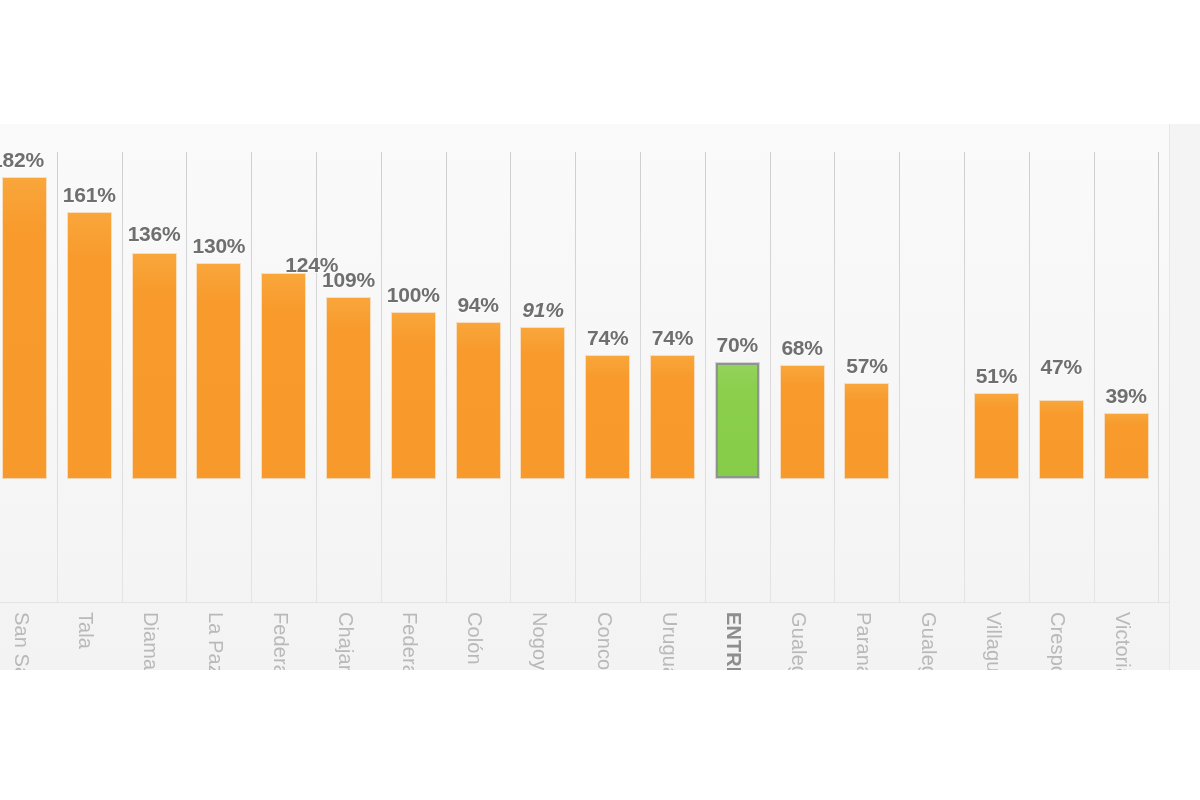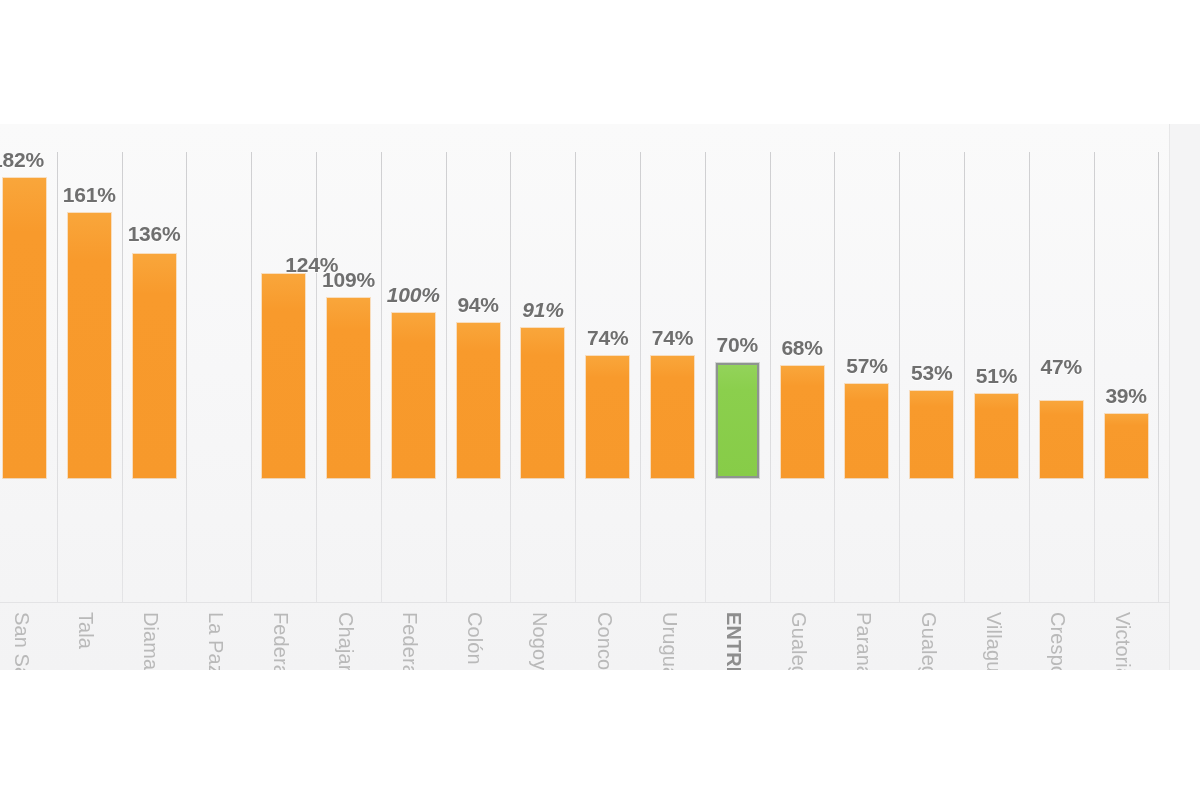--- a/index.html
+++ b/index.html
@@ -143,29 +143,33 @@
             <div class="bar-value clipped" style="bottom: 306px;">182%</div>
           </div>
           <div class="bar-group" style="left: 67.8px; width: 43px; height: 478px;">
             <div class="bar" title="Tala 161%" style="height: 265.385px;"></div>
             <div class="bar-value" style="bottom: 271.385px;">161%</div>
           </div>
           <div class="bar-group" style="left: 132.6px; width: 43px; height: 478px;">
             <div class="bar" title="Diamante 136%" style="height: 224.176px;"></div>
             <div class="bar-value" style="bottom: 232px;">136%</div>
           </div>
+          <div class="bar-group" style="left: 197.4px; width: 43px; height: 478px;">
+            <div class="bar" title="La Paz 130%" style="height: 214.286px;"></div>
+            <div class="bar-value" style="bottom: 220.286px;">130%</div>
+          </div>
           <div class="bar-group" style="left: 262.2px; width: 43px; height: 478px;">
             <div class="bar" title="Federal 124%" style="height: 204.396px;"></div>
             <div class="bar-value" style="bottom: 201px; margin-left: 28px;">124%</div>
           </div>
           <div class="bar-group" style="left: 327px; width: 43px; height: 478px;">
             <div class="bar" title="Chajarí 109%" style="height: 179.67px;"></div>
             <div class="bar-value" style="bottom: 185.67px;">109%</div>
           </div>
-          <div class="bar-group" style="left: 391.8px; width: 43px; height: 383px; font-style: italic;">
+          <div class="bar-group" style="left: 391.8px; width: 43px; height: 383px;">
             <div class="bar" title="Federación 100%" style="height: 164.835px;"></div>
             <div class="bar-value" style="bottom: 170.835px;">100%</div>
           </div>
           <div class="bar-group" style="left: 456.6px; width: 43px; height: 478px;">
             <div class="bar" title="Colón 94%" style="height: 154.945px;"></div>
             <div class="bar-value" style="bottom: 160.945px;">94%</div>
           </div>
           <div class="bar-group" style="left: 521.4px; width: 43px; height: 478px; font-style: italic;">
             <div class="bar" title="Nogoyá 91%" style="height: 150px;"></div>
             <div class="bar-value" style="bottom: 156px;">91%</div>
@@ -182,24 +186,20 @@
             <div class="bar highlight" title="ENTRE RÍOS 70%" style="height: 115.385px;"></div>
             <div class="bar-value" style="bottom: 121.385px;">70%</div>
           </div>
           <div class="bar-group" style="left: 780.6px; width: 43px; height: 478px;">
             <div class="bar" title="Gualeguay 68%" style="height: 112.088px;"></div>
             <div class="bar-value" style="bottom: 118.088px;">68%</div>
           </div>
           <div class="bar-group" style="left: 845.4px; width: 43px; height: 478px;">
             <div class="bar" title="Paraná 57%" style="height: 93.956px;"></div>
             <div class="bar-value" style="bottom: 99.956px;">57%</div>
-          </div>
-          <div class="bar-group" style="left: 910.2px; width: 43px; height: 478px;">
-            <div class="bar" title="Gualeguaychú 53%" style="height: 87.3626px;"></div>
-            <div class="bar-value" style="bottom: 93.3626px;">53%</div>
           </div>
           <div class="bar-group" style="left: 975px; width: 43px; height: 478px;">
             <div class="bar" title="Villaguay 51%" style="height: 84.0659px;"></div>
             <div class="bar-value" style="bottom: 90.0659px;">51%</div>
           </div>
           <div class="bar-group" style="left: 1039.8px; width: 43px; height: 478px;">
             <div class="bar" title="Crespo 47%" style="height: 77.4725px;"></div>
             <div class="bar-value" style="bottom: 99px;">47%</div>
           </div>
           <div class="bar-group" style="left: 1104.6px; width: 43px; height: 478px;">

